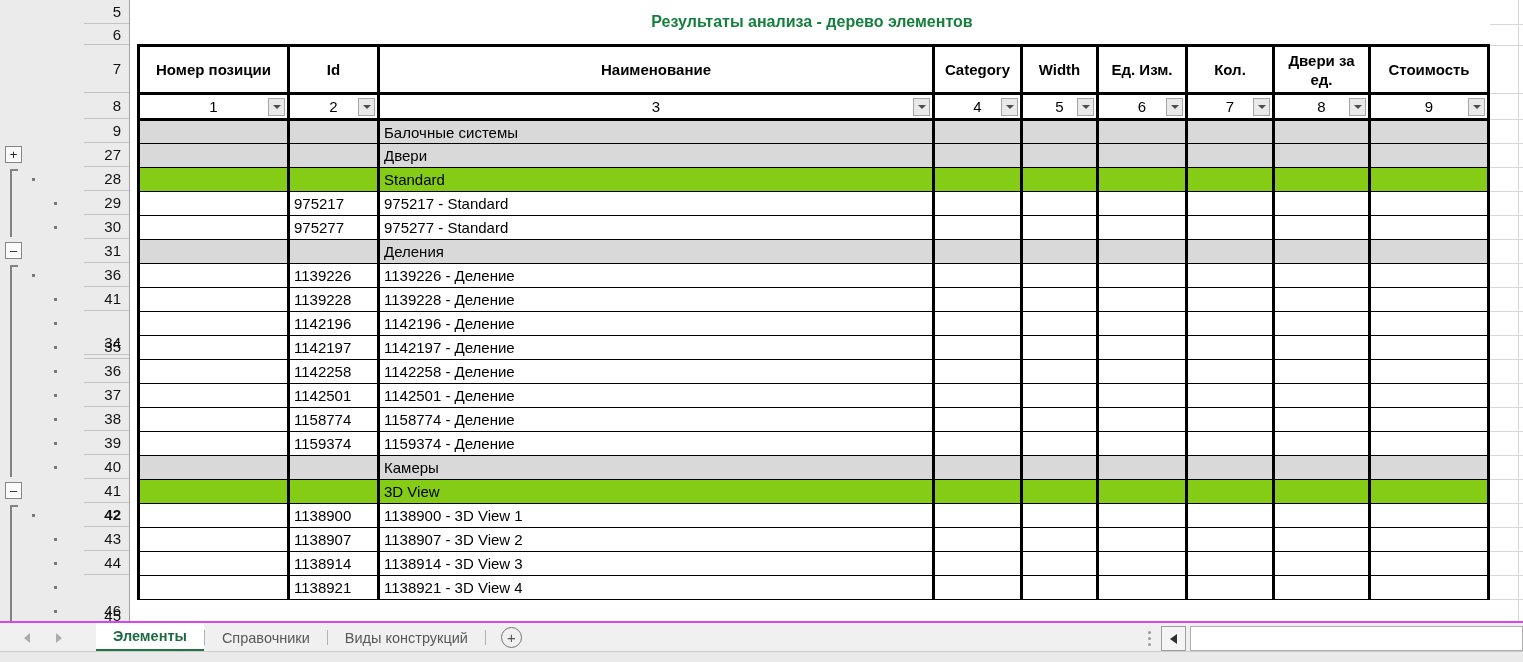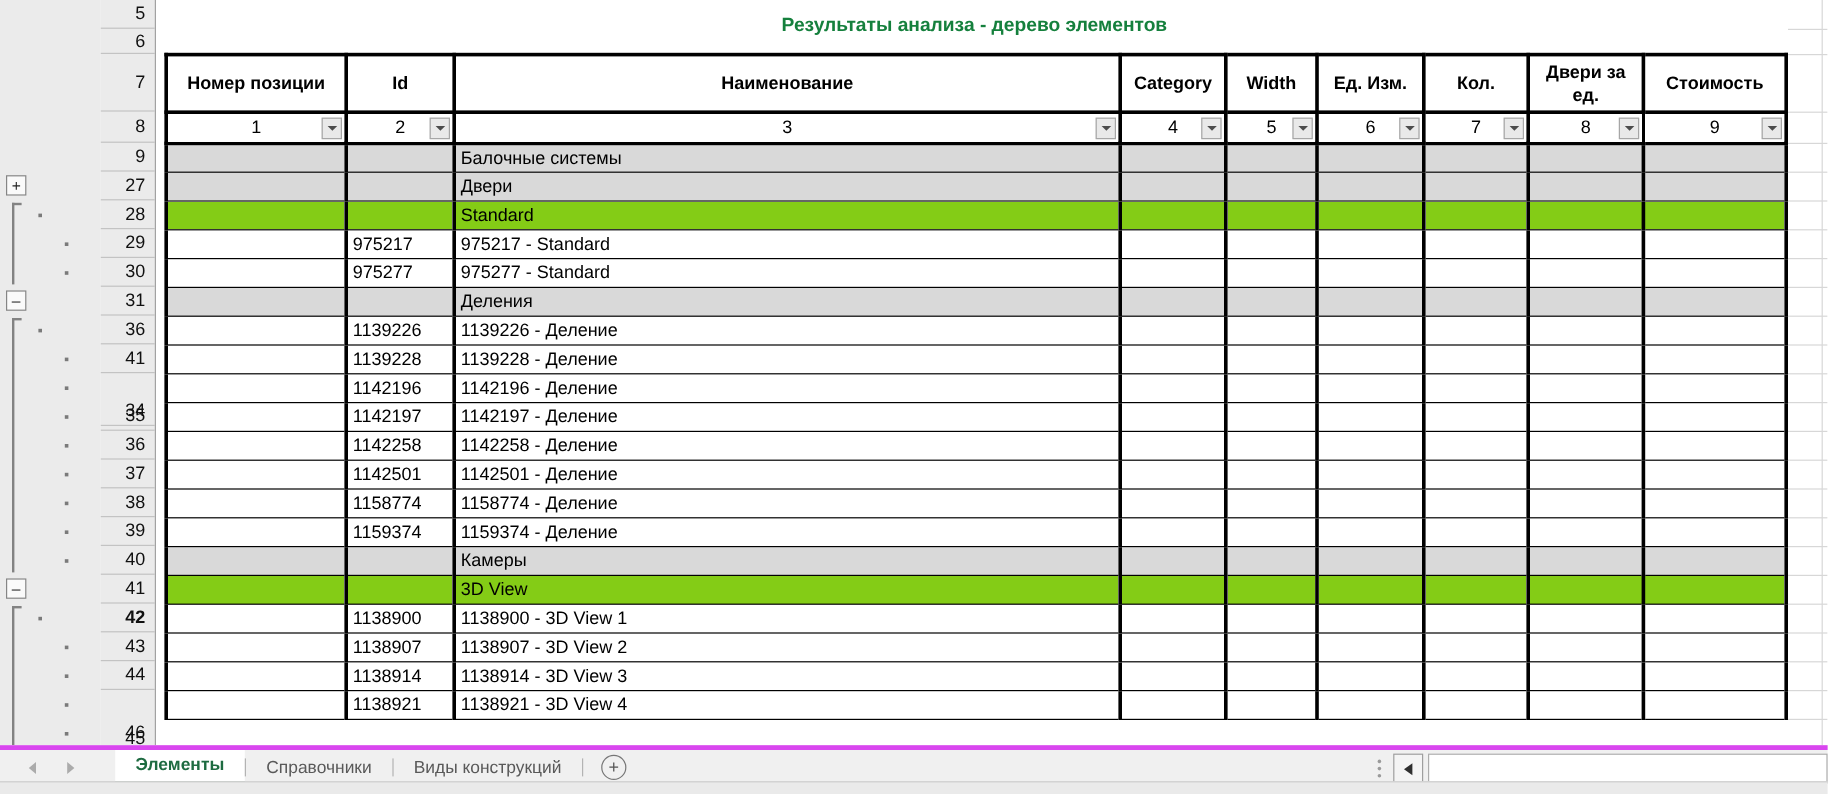--- a/index.html
+++ b/index.html
@@ -40,21 +40,21 @@
   .filter-arr { width:0; height:0; border-left:4px solid transparent; border-right:4px solid transparent;
                 border-top:4px solid #4c4c4c; }
   table.results tbody td { border-left:3px solid #000; border-right:3px solid #000;
                            border-top:1px solid #000; border-bottom:1px solid #000;
                            height:24px; padding:0 4px; white-space:nowrap; overflow:hidden; font-size:15px; }
   tr.shade-dark td { background:#d9d9d9; }
   tr.shade-light td { background:#84cc16; }
 
   
   .tabbar { position:absolute; left:0; top:621px; width:1523px; height:30px; background:#f0f0f0;
-            border-top:4px solid #d946ef; }
+            border-top:2px solid #d946ef; }
   .nav-arrow { position:absolute; top:10px; width:0; height:0; border-top:5px solid transparent; border-bottom:5px solid transparent; }
   .nav-arrow.left  { left:24px; border-right:6px solid #ababab; }
   .nav-arrow.right { left:56px; border-left:6px solid #ababab; }
   .tabs { position:absolute; left:96px; top:0; height:29px; display:flex; align-items:stretch; }
   .tab { display:flex; align-items:center; padding:0 17px; font-size:14.5px; color:#595959; cursor:pointer; }
   .tab.active { background:#fff; color:#1e6b41; font-weight:bold; border-bottom:3px solid #217346; }
   .tab-sep { width:1px; height:15px; background:#b3b3b3; align-self:center; }
   .add-sheet { width:21px; height:21px; border:1px solid #767676; border-radius:50%; display:flex; align-items:center;
                justify-content:center; align-self:center; margin-left:15px; font-size:15px; color:#555;
                background:transparent; cursor:pointer; line-height:1; }

